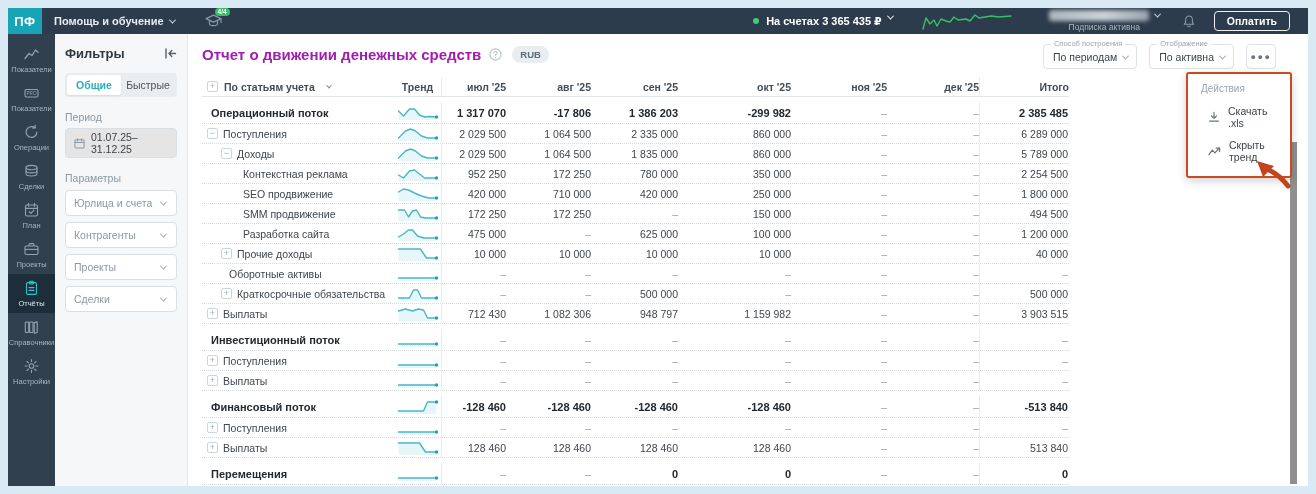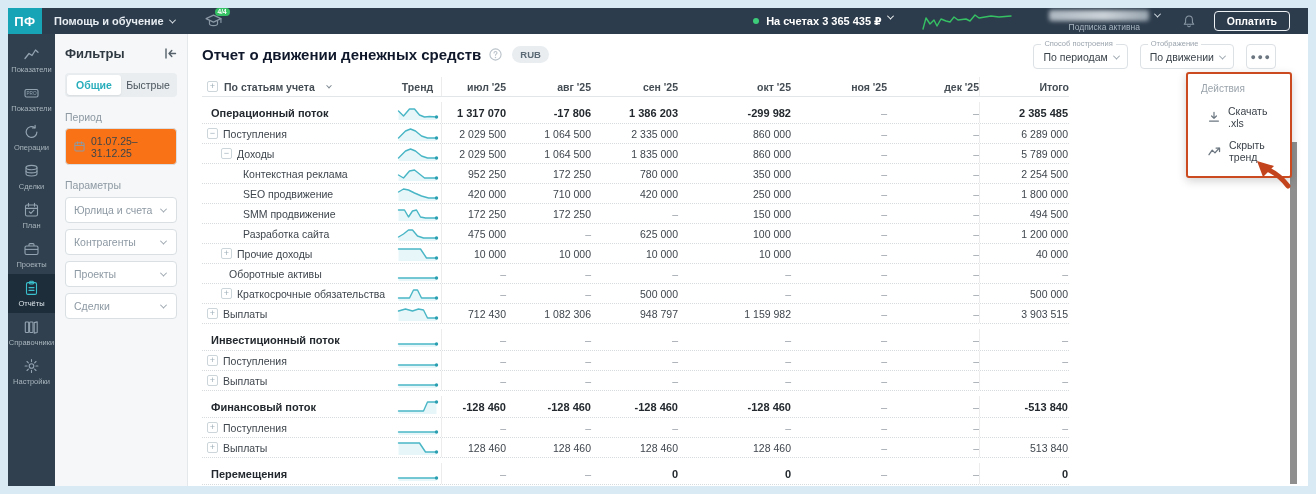--- a/index.html
+++ b/index.html
@@ -42,29 +42,29 @@
 
   
   .filters { width:133px; flex:0 0 133px; background:#f5f7f8; border-right:1px solid #e4e8eb; padding:12px 10px; }
   .filters-head { display:flex; align-items:center; justify-content:space-between; }
   .filters-title { font-size:13px; font-weight:bold; color:#2f3942; }
   .collapse-ic { color:#55616b; cursor:pointer; display:flex; }
   .tabs { display:flex; background:#e9edf0; border-radius:4px; padding:2px; margin-top:12px; }
   .tab { flex:1; text-align:center; font-size:10.5px; padding:4px 0; color:#4a545c; border-radius:3px; cursor:pointer; }
   .tab.active { background:#fff; color:#29aebc; font-weight:bold; box-shadow:0 1px 2px rgba(0,0,0,.08); }
   .f-label { font-size:10.5px; color:#8d99a3; margin:14px 0 5px; }
-  .f-input { background:#f97316; border:1px solid #d9dfe3; border-radius:4px; height:37px; display:flex; align-items:center; padding:0 8px; font-size:10.5px; color:#3c444b; cursor:pointer; }
+  .f-input { background:#e5e5e5; border:1px solid #d9dfe3; border-radius:4px; height:30px; display:flex; align-items:center; padding:0 8px; font-size:10.5px; color:#3c444b; cursor:pointer; }
   .f-input .cal-ic { color:#8d99a3; margin-right:6px; display:flex; }
   .f-select { background:#fff; border:1px solid #d9dfe3; border-radius:4px; height:26px; display:flex; align-items:center; justify-content:space-between; padding:0 8px; font-size:10.5px; color:#8d99a3; margin-bottom:6px; cursor:pointer;margin-top:6px; }
   .f-select .chev { color:#97a2ab; margin-right:2px; }
 
   
   .main { flex:1; background:#fff; position:relative; overflow:hidden; padding:12px 0 0 14px; }
   .title-row { display:flex; align-items:center; }
-  .page-title { font-size:15px; font-weight:bold; color:#0f172a; }
+  .page-title { font-size:15px; font-weight:bold; color:#a21caf; }
   .help-ic { color:#b9c2c9; margin-left:8px; display:flex; cursor:pointer; }
   .cur-badge { background:#e9edf0; color:#5b6a75; font-size:9.5px; font-weight:bold; border-radius:9px; padding:3px 8px; margin-left:10px; }
 
   .controls { position:absolute; top:10px; right:32px; display:flex; align-items:flex-end; gap:12px; }
   .mselect { position:relative; border:1px solid #dcе1e5; border:1px solid #dce1e5; border-radius:4px; background:#fff; padding:6px 8px 5px 9px; display:flex; align-items:center; font-size:10.5px; color:#3c444b; cursor:pointer; min-width:84px; justify-content:space-between; }
   .mselect .lbl { position:absolute; top:-6px; left:7px; background:#fff; font-size:7.5px; color:#9aa4ad; padding:0 3px; white-space:nowrap; }
   .mselect .chev { color:#97a2ab; }
   .more-btn { border:1px solid #dce1e5; border-radius:4px; background:#fff; width:30px; height:25px; display:flex; align-items:center; justify-content:center; color:#6b7680; font-size:9px; letter-spacing:1.5px; cursor:pointer; font-family:inherit; }
 
   .actions-menu-wrap { position:absolute; top:38px; right:16px; z-index:5; }
@@ -273,21 +273,21 @@
       </div>
 
       <div class="controls">
         <div class="mselect">
           <span class="lbl">Способ построения</span>
           <span>По периодам</span>
           <span class="chev"></span>
         </div>
         <div class="mselect">
           <span class="lbl">Отображение</span>
-          <span>По движении</span>
+          <span>По активна</span>
           <span class="chev"></span>
         </div>
         <button class="more-btn">
             <span>●●●</span>
           </button>
       </div>
 
       <div class="actions-menu-wrap">
         <div class="actions-menu">
           <div class="menu-title">Действия</div>

